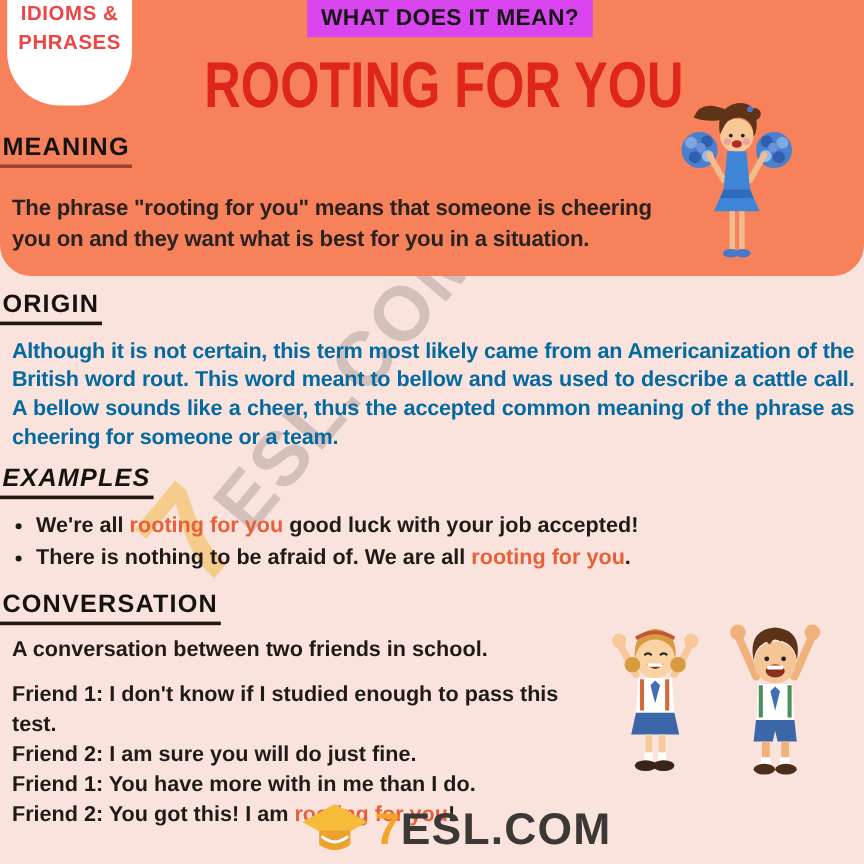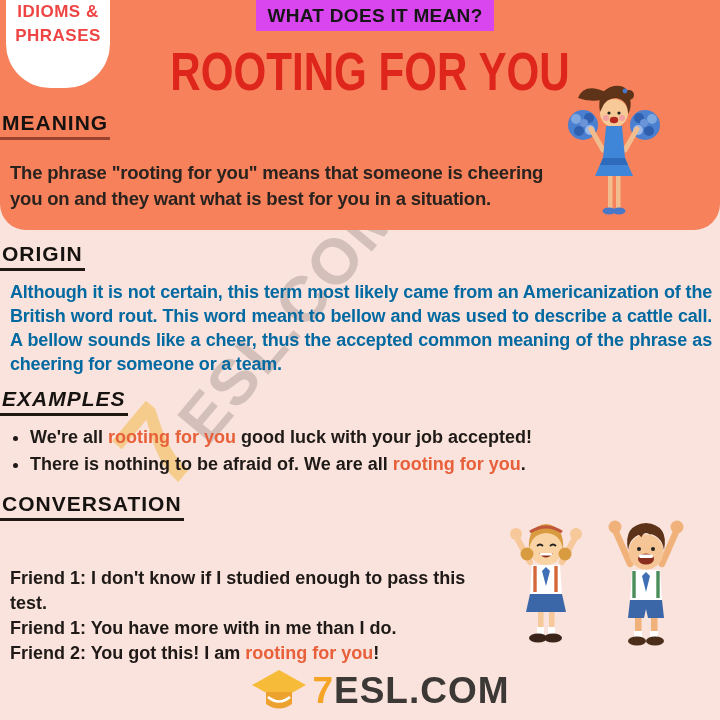--- a/index.html
+++ b/index.html
@@ -257,22 +257,24 @@
     <h2 class="sec-heading">EXAMPLES</h2>
   </div>
   <ul class="examples-list">
     <li><span>We're all </span><span class="hl">rooting for you</span><span> good luck with your job accepted!</span></li>
     <li><span>There is nothing to be afraid of. We are all </span><span class="hl">rooting for you</span><span>.</span></li>
   </ul>
 
   <div class="heading-row conversation">
     <h2 class="sec-heading">CONVERSATION</h2>
   </div>
+  <p class="conv-intro">A conversation between two friends in school.</p>
   <div class="conv-lines">
     <div><span>Friend 1: I don't know if I studied enough to pass this test.</span><span class="hl"></span><span></span></div>
+    <div><span>Friend 2: I am sure you will do just fine.</span><span class="hl"></span><span></span></div>
     <div><span>Friend 1: You have more with in me than I do.</span><span class="hl"></span><span></span></div>
     <div><span>Friend 2: You got this! I am </span><span class="hl">rooting for you</span><span>!</span></div>
   </div>
 
   <svg class="kids" width="216" height="158" viewBox="0 0 216 158">
 
     <g>
       <path d="M38,52 L25,28" stroke="#f6c89a" stroke-width="6" stroke-linecap="round" fill="none"></path>
       <path d="M70,52 L83,28" stroke="#f6c89a" stroke-width="6" stroke-linecap="round" fill="none"></path>
       <circle cx="24" cy="24" r="6" fill="#f6c89a"></circle>

